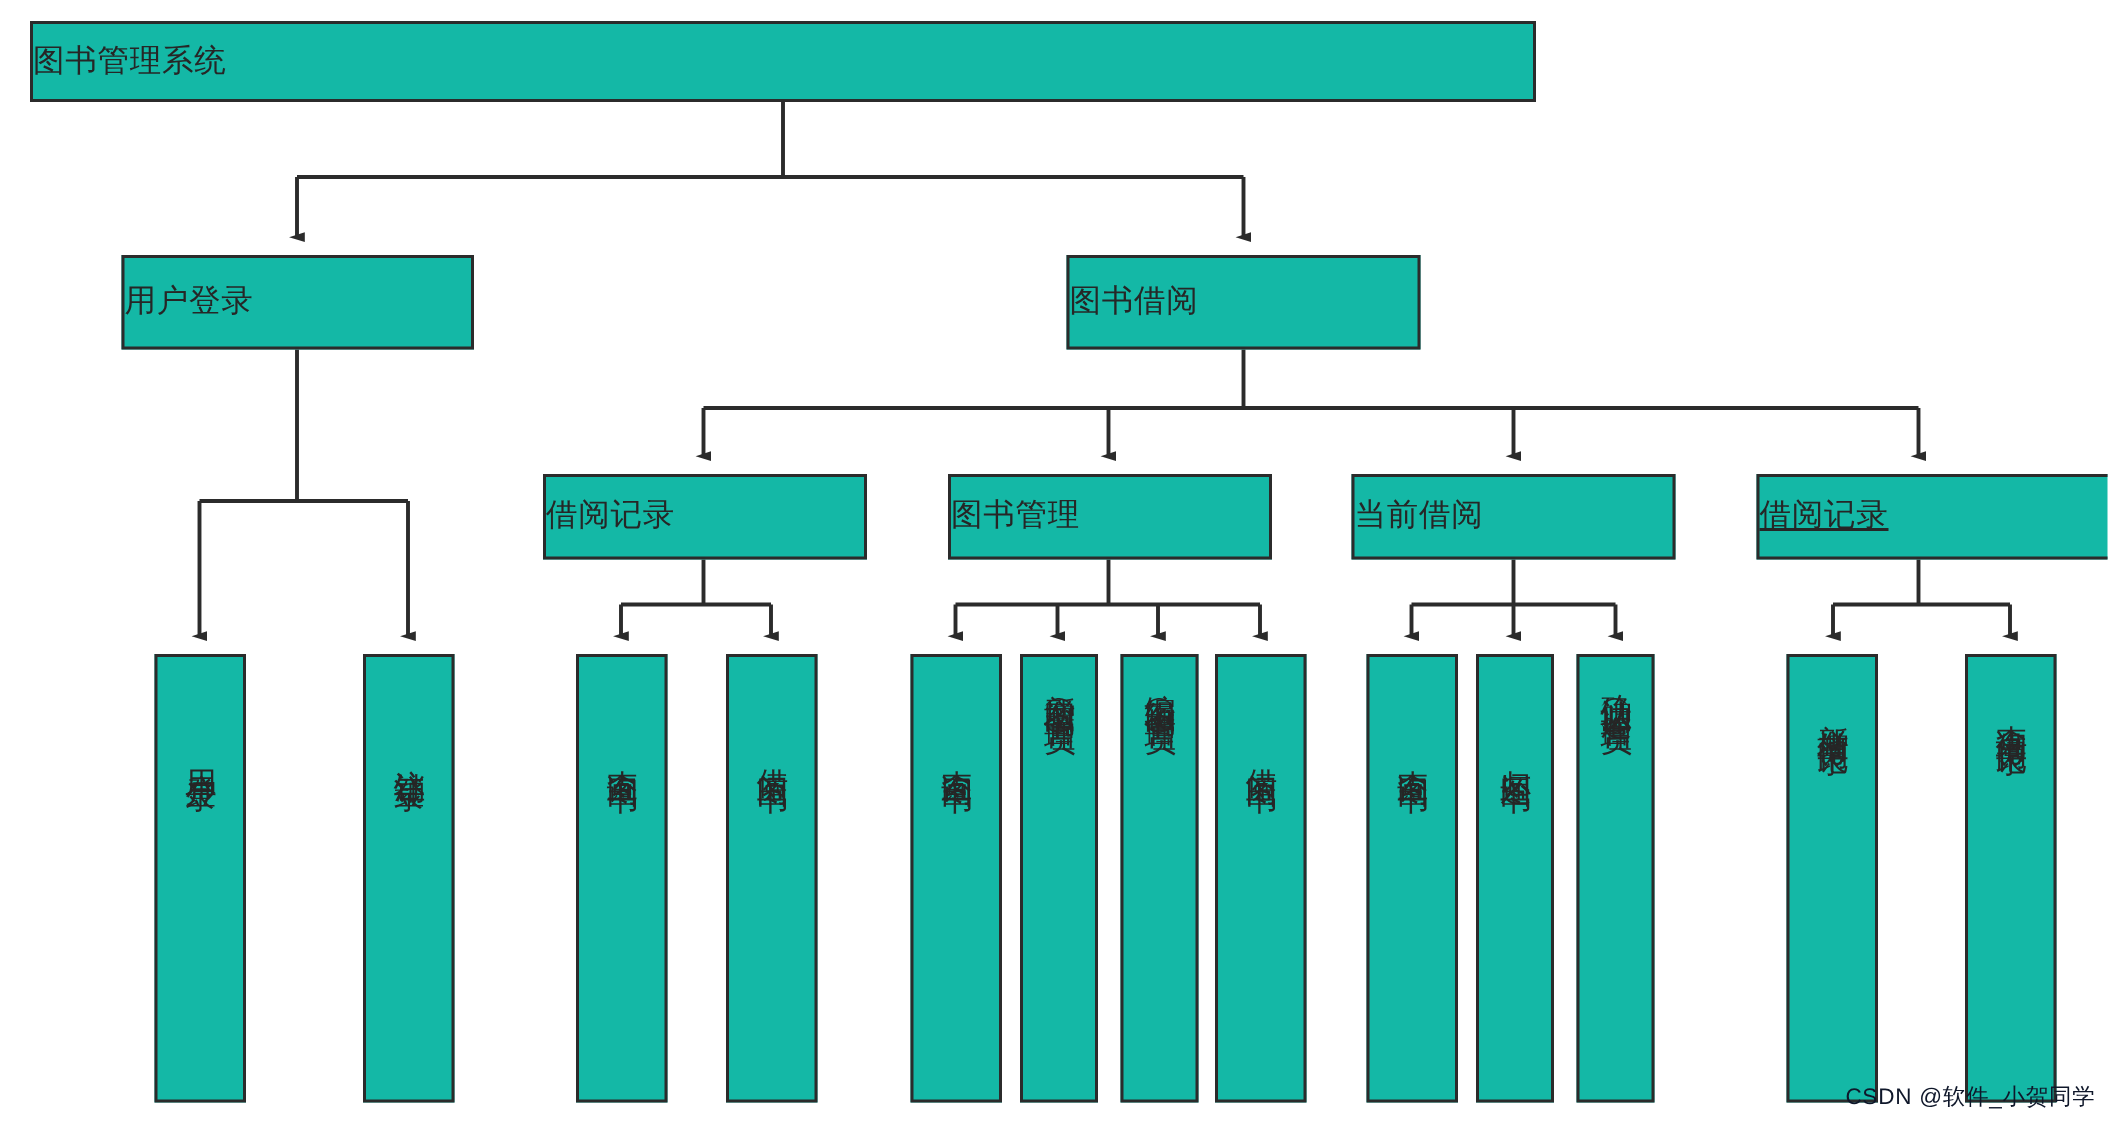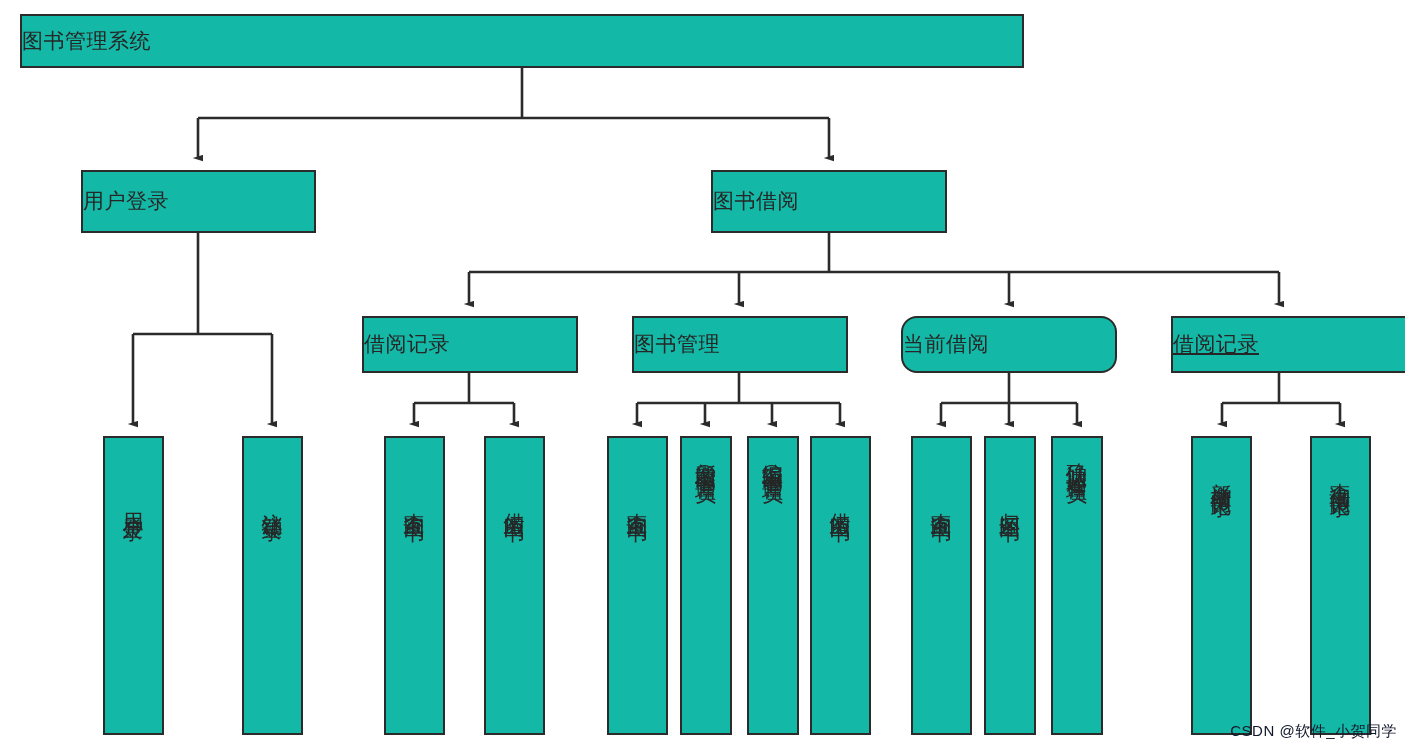--- a/index.html
+++ b/index.html
@@ -135,21 +135,21 @@
   <div class="node horiz" style="left:711px; top:170px; width:236px; height:63px;">
     <span class="lbl">图书借阅</span>
   </div>
 
   <div class="node horiz" style="left:362px; top:316px; width:216px; height:57px;">
     <span class="lbl">借阅记录</span>
   </div>
   <div class="node horiz" style="left:632px; top:316px; width:216px; height:57px;">
     <span class="lbl">图书管理</span>
   </div>
-  <div class="node horiz" style="left:901px; top:316px; width:216px; height:57px;border-radius:16px;">
+  <div class="node horiz" style="left:901px; top:316px; width:216px; height:57px;">
     <span class="lbl">当前借阅</span>
   </div>
   <div class="node horiz" style="left:1171px; top:316px; width:241px; height:57px;text-decoration:underline;">
     <span class="lbl">借阅记录</span>
   </div>
 
   <div class="node vert" style="left:103px; top:436px; width:61px; height:299px;">
     <span class="lbl" style="margin-top:58px;">用户登录</span>
   </div>
   <div class="node vert" style="left:242px; top:436px; width:61px; height:299px;">

